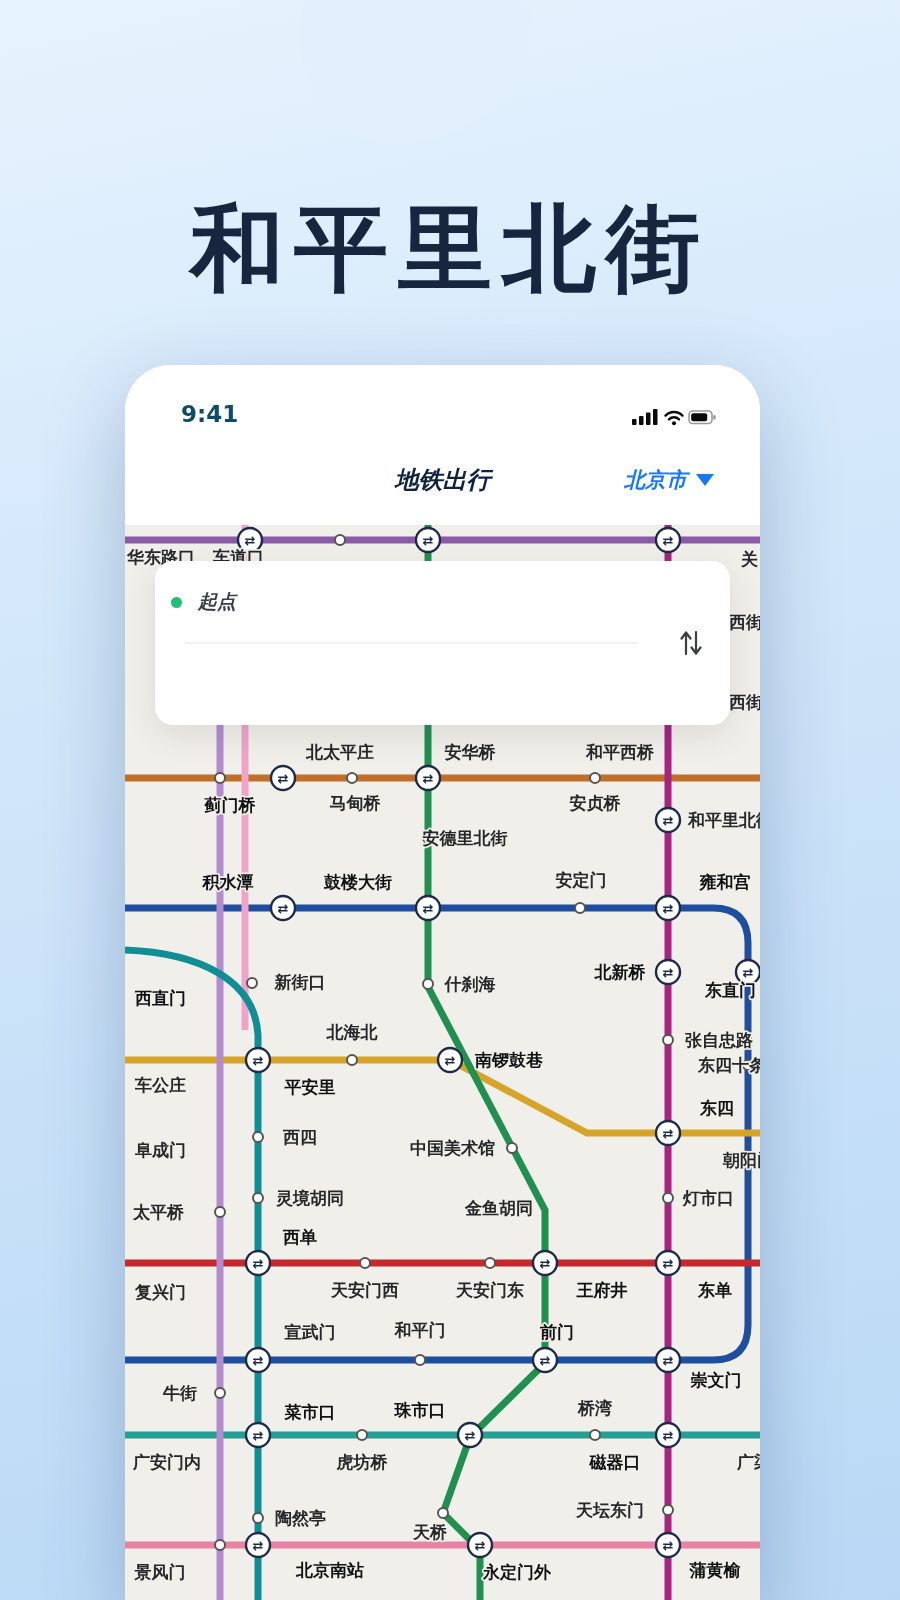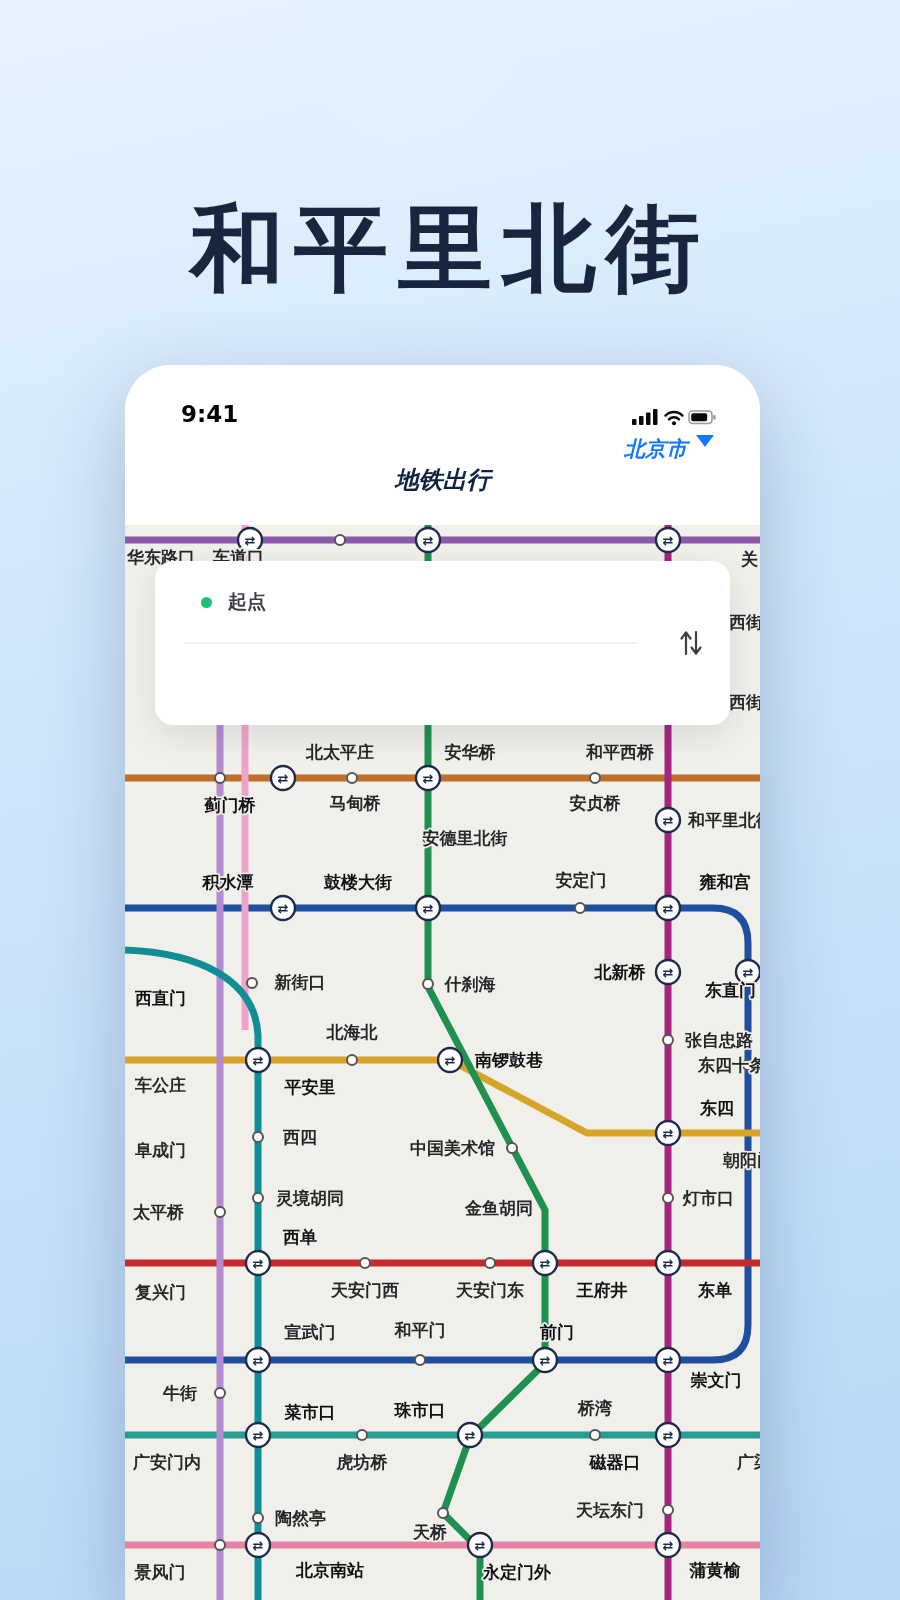--- a/index.html
+++ b/index.html
@@ -20,40 +20,40 @@
   .phone{
     position:absolute;left:125px;top:365px;width:635px;height:1235px;
     background:#ffffff;border-radius:46px 46px 0 0;overflow:hidden;
     box-shadow:0 26px 80px rgba(30,60,110,.28);
   }
   .status-bar{
     position:absolute;top:0;left:0;right:0;height:70px;z-index:5;background:#fff;
     display:flex;align-items:flex-end;justify-content:space-between;
     padding:0 44px 8px 56px;box-sizing:border-box;
   }
-  .status-time{font-size:23px;font-weight:700;color:#000000;}
+  .status-time{font-size:23px;font-weight:700;color:#0c4a6e;}
   .app-header{
     position:absolute;top:70px;left:0;right:0;height:90px;z-index:5;background:#fff;
     display:flex;align-items:center;justify-content:center;font-style:italic;
   }
   .header-title{font-size:24px;font-weight:700;color:#0f2340;}
   .city-select{
-    position:absolute;right:46px;top:0;height:90px;display:flex;gap:9px;
+    position:absolute;right:46px;top:0;height:90px;display:flex;align-items:center;gap:9px;
     cursor:pointer;
   }
   .city-name{font-size:21px;font-weight:700;color:#1677ff;}
   .city-caret{width:0;height:0;border-left:9px solid transparent;border-right:9px solid transparent;border-top:12px solid #1677ff;}
   #metro-svg{position:absolute;top:0;left:0;z-index:1;}
   #metro-svg .lbl{fill:#26272b;font-size:17px;font-weight:600;paint-order:stroke;stroke:#f1efe9;stroke-width:3.5px;stroke-linejoin:round;}
   #metro-svg .lbl.b{font-weight:800;fill:#101114;}
   .search-card{
     position:absolute;left:30px;top:196px;width:575px;height:164px;z-index:3;
     background:#fff;border-radius:18px;box-shadow:0 10px 32px rgba(20,40,80,.10);
   }
-  .search-row{height:82px;display:flex;align-items:center;padding:0 80px 0 46px;box-sizing:border-box;cursor:text;}
+  .search-row{height:82px;display:flex;align-items:center;padding:0 80px 0 16px;box-sizing:border-box;cursor:text;font-style:italic;}
   .point-dot{width:11px;height:11px;border-radius:50%;margin-right:16px;flex:0 0 auto;}
   .dot-start{background:#1fbf75;}
   .dot-end{background:#f0436b;}
   .row-label{font-size:19px;font-weight:600;color:#3c3f46;}
   .card-divider{position:absolute;left:30px;right:92px;top:81px;height:2px;background:#f0f1f3;}
   .swap-btn{position:absolute;right:22px;top:50%;transform:translateY(-50%);width:34px;height:36px;display:flex;align-items:center;justify-content:center;cursor:pointer;background:none;border:none;padding:0;}
 </style>
 </head>
 <body>
 

